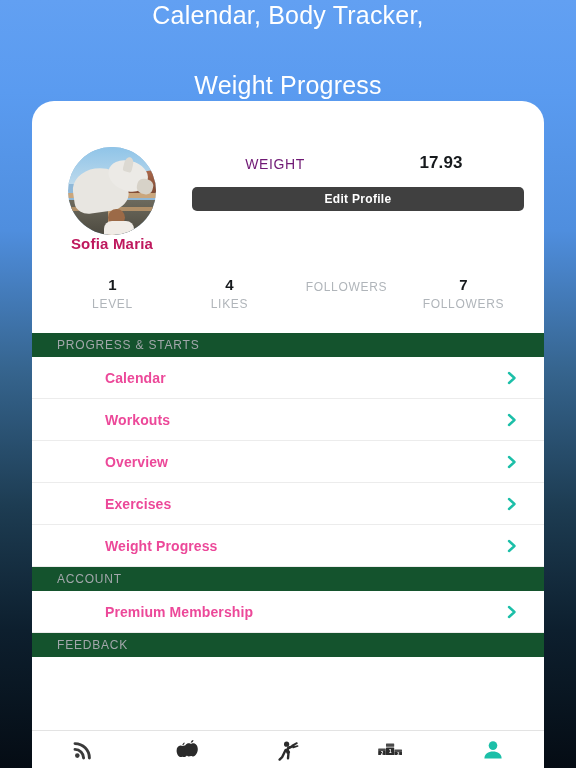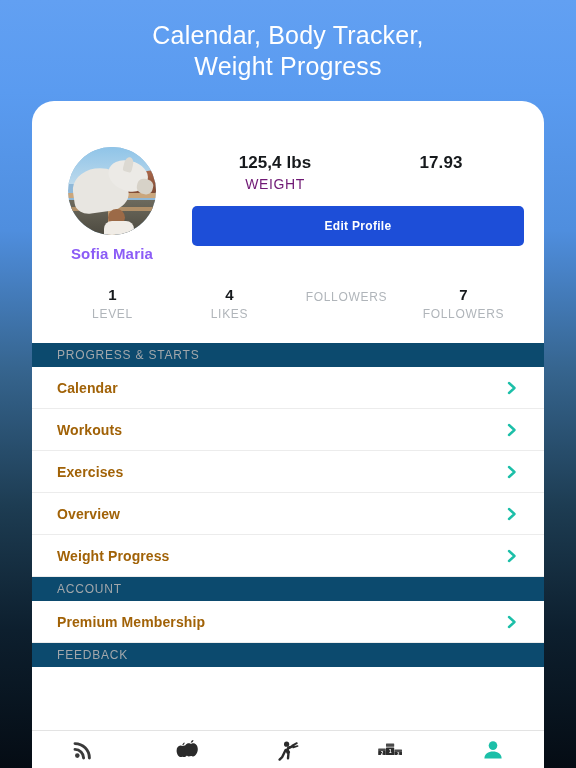--- a/index.html
+++ b/index.html
@@ -30,21 +30,21 @@
   
   .promo {
     position: absolute;
     top: 0;
     left: 0;
     width: 576px;
     height: 101px;
     display: flex;
     flex-direction: column;
     align-items: center;
-    justify-content: center;
+    justify-content: space-between;
     color: #ffffff;
   }
   .promo-line {
     font-size: 25px;
     line-height: 31px;
     font-weight: 400;
     letter-spacing: 0.2px;
     white-space: nowrap;
   }
   
@@ -183,24 +183,23 @@
   .av-kid-body {
     position: absolute;
     left: 41%;
     top: 84%;
     width: 30px;
     height: 18px;
     background: #f0ece6;
     border-radius: 8px 8px 0 0;
   }
   .profile-name {
-    margin-top: 10px;
     font-size: 15px;
     font-weight: bold;
-    color: #8b5cf6;
+    color: #be185d;
     letter-spacing: 0.2px;
   }
   .stats-col {
     flex: 1 1 auto;
     padding-right: 20px;
     padding-top: 6px;
   }
   .metric-row {
     display: flex;
   }
@@ -215,23 +214,23 @@
     letter-spacing: 0.1px;
   }
   .metric-label {
     margin-top: 3px;
     font-size: 14px;
     color: #701a75;
     letter-spacing: 0.6px;
   }
   .edit-btn {
     margin-top: 14px;
-    height: 40px;
+    height: 24px;
     border-radius: 5px;
-    background: #1d4ed8;
+    background: #404040;
     color: #ffffff;
     font-size: 12px;
     font-weight: bold;
     display: flex;
     align-items: center;
     justify-content: center;
     letter-spacing: 0.3px;
     border: none;
     width: 100%;
     cursor: pointer;
@@ -257,21 +256,21 @@
     font-size: 12px;
     color: #b0b5ba;
     letter-spacing: 0.7px;
   }
   
   .list {
     margin-top: 22px;
   }
   .section-header {
     height: 24px;
-    background: #0c4a6e;
+    background: #14532d;
     display: flex;
     align-items: center;
     padding-left: 25px;
     font-size: 12px;
     color: #a2a7ab;
     letter-spacing: 0.8px;
   }
   .row {
     height: 41px;
     display: flex;
@@ -279,22 +278,23 @@
     justify-content: space-between;
     padding: 0 25px 0 25px;
     border-bottom: 1px solid #ececec;
     background: #ffffff;
     cursor: pointer;
   }
   .row:last-child { border-bottom: none; }
   .row-label {
     font-size: 14px;
     font-weight: bold;
-    color: #a16207;
+    color: #ec4899;
     letter-spacing: 0.1px;
+    margin-left: 48px;
   }
   .chev {
     width: 14px;
     height: 14px;
     flex: 0 0 auto;
   }
   
   .tabbar {
     flex: 0 0 auto;
     height: 37px;
@@ -342,21 +342,20 @@
             <div class="av-horse-muzzle"></div>
             <div class="av-kid-head"></div>
             <div class="av-kid-body"></div>
           </div>
           <div class="profile-name">Sofia Maria</div>
         </div>
 
         <div class="stats-col">
           <div class="metric-row">
             <div class="metric">
-              <div class="metric-val">125,4 lbs</div>
               <div class="metric-label">WEIGHT</div>
             </div>
             <div class="metric">
               <div class="metric-val">17.93</div>
             </div>
           </div>
           <button class="edit-btn">Edit Profile</button>
         </div>
       </div>
 
@@ -394,30 +393,30 @@
         <div class="row">
           <span class="row-label">Workouts</span>
           <span class="chev">
             <svg viewBox="0 0 14 14" width="14" height="14">
                 <path d="M4 2 L9.5 7 L4 12" fill="none" stroke="#1cbfa8" stroke-width="2.4" stroke-linecap="round" stroke-linejoin="round"></path>
               </svg>
           </span>
         </div>
 
         <div class="row">
-          <span class="row-label">Exercises</span>
+          <span class="row-label">Overview</span>
           <span class="chev">
             <svg viewBox="0 0 14 14" width="14" height="14">
                 <path d="M4 2 L9.5 7 L4 12" fill="none" stroke="#1cbfa8" stroke-width="2.4" stroke-linecap="round" stroke-linejoin="round"></path>
               </svg>
           </span>
         </div>
 
         <div class="row">
-          <span class="row-label">Overview</span>
+          <span class="row-label">Exercises</span>
           <span class="chev">
             <svg viewBox="0 0 14 14" width="14" height="14">
                 <path d="M4 2 L9.5 7 L4 12" fill="none" stroke="#1cbfa8" stroke-width="2.4" stroke-linecap="round" stroke-linejoin="round"></path>
               </svg>
           </span>
         </div>
 
 
         <div class="row">
           <span class="row-label">Weight Progress</span>

